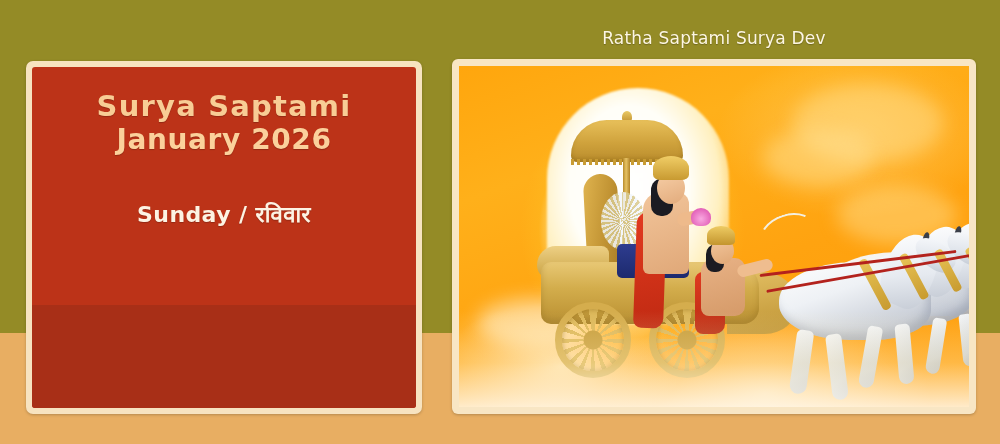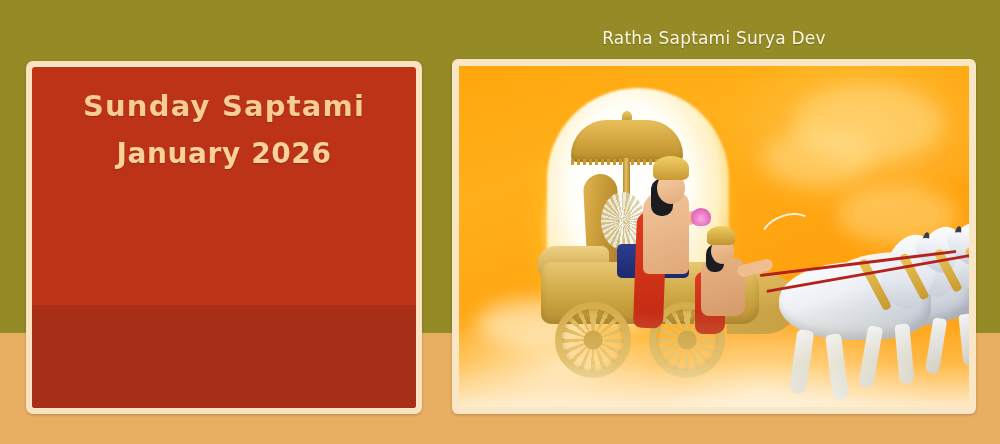--- a/index.html
+++ b/index.html
@@ -113,21 +113,20 @@
   }
   .day-suffix {
     font-size: 30px;
     font-weight: bold;
     margin-left: 1px;
     font-family: "DejaVu Sans", sans-serif;
     text-shadow: 0 2px 2px rgba(0,0,0,0.18);
   }
 
   .month-year {
-    margin-top: 14px;
     color: #fbd19b;
     font-size: 28px;
     font-weight: bold;
     letter-spacing: 0.6px;
     font-family: "DejaVu Sans", sans-serif;
     text-shadow: 0 1px 1px rgba(0,0,0,0.22);
   }
 
   .weekday {
     margin-top: 42px;
@@ -479,22 +478,23 @@
 <div id="page">
 
   <div class="bg-top"></div>
   <div class="bg-bottom"></div>
 
   <div class="caption">Ratha Saptami Surya Dev</div>
 
   <div class="date-card">
     <div class="date-card-inner">
       <div class="dc-content">
-        <div class="festival-name">Sunday Saptami</div>
+        <div class="festival-name">Surya Saptami</div>
         <div class="month-year">January 2026</div>
+        <div class="weekday">Sunday / रविवार</div>
       </div>
     </div>
   </div>
 
   <div class="image-card">
     <div class="illustration">
 
       <div class="cloud c1"></div>
       <div class="cloud c2"></div>
       <div class="cloud c3"></div>

